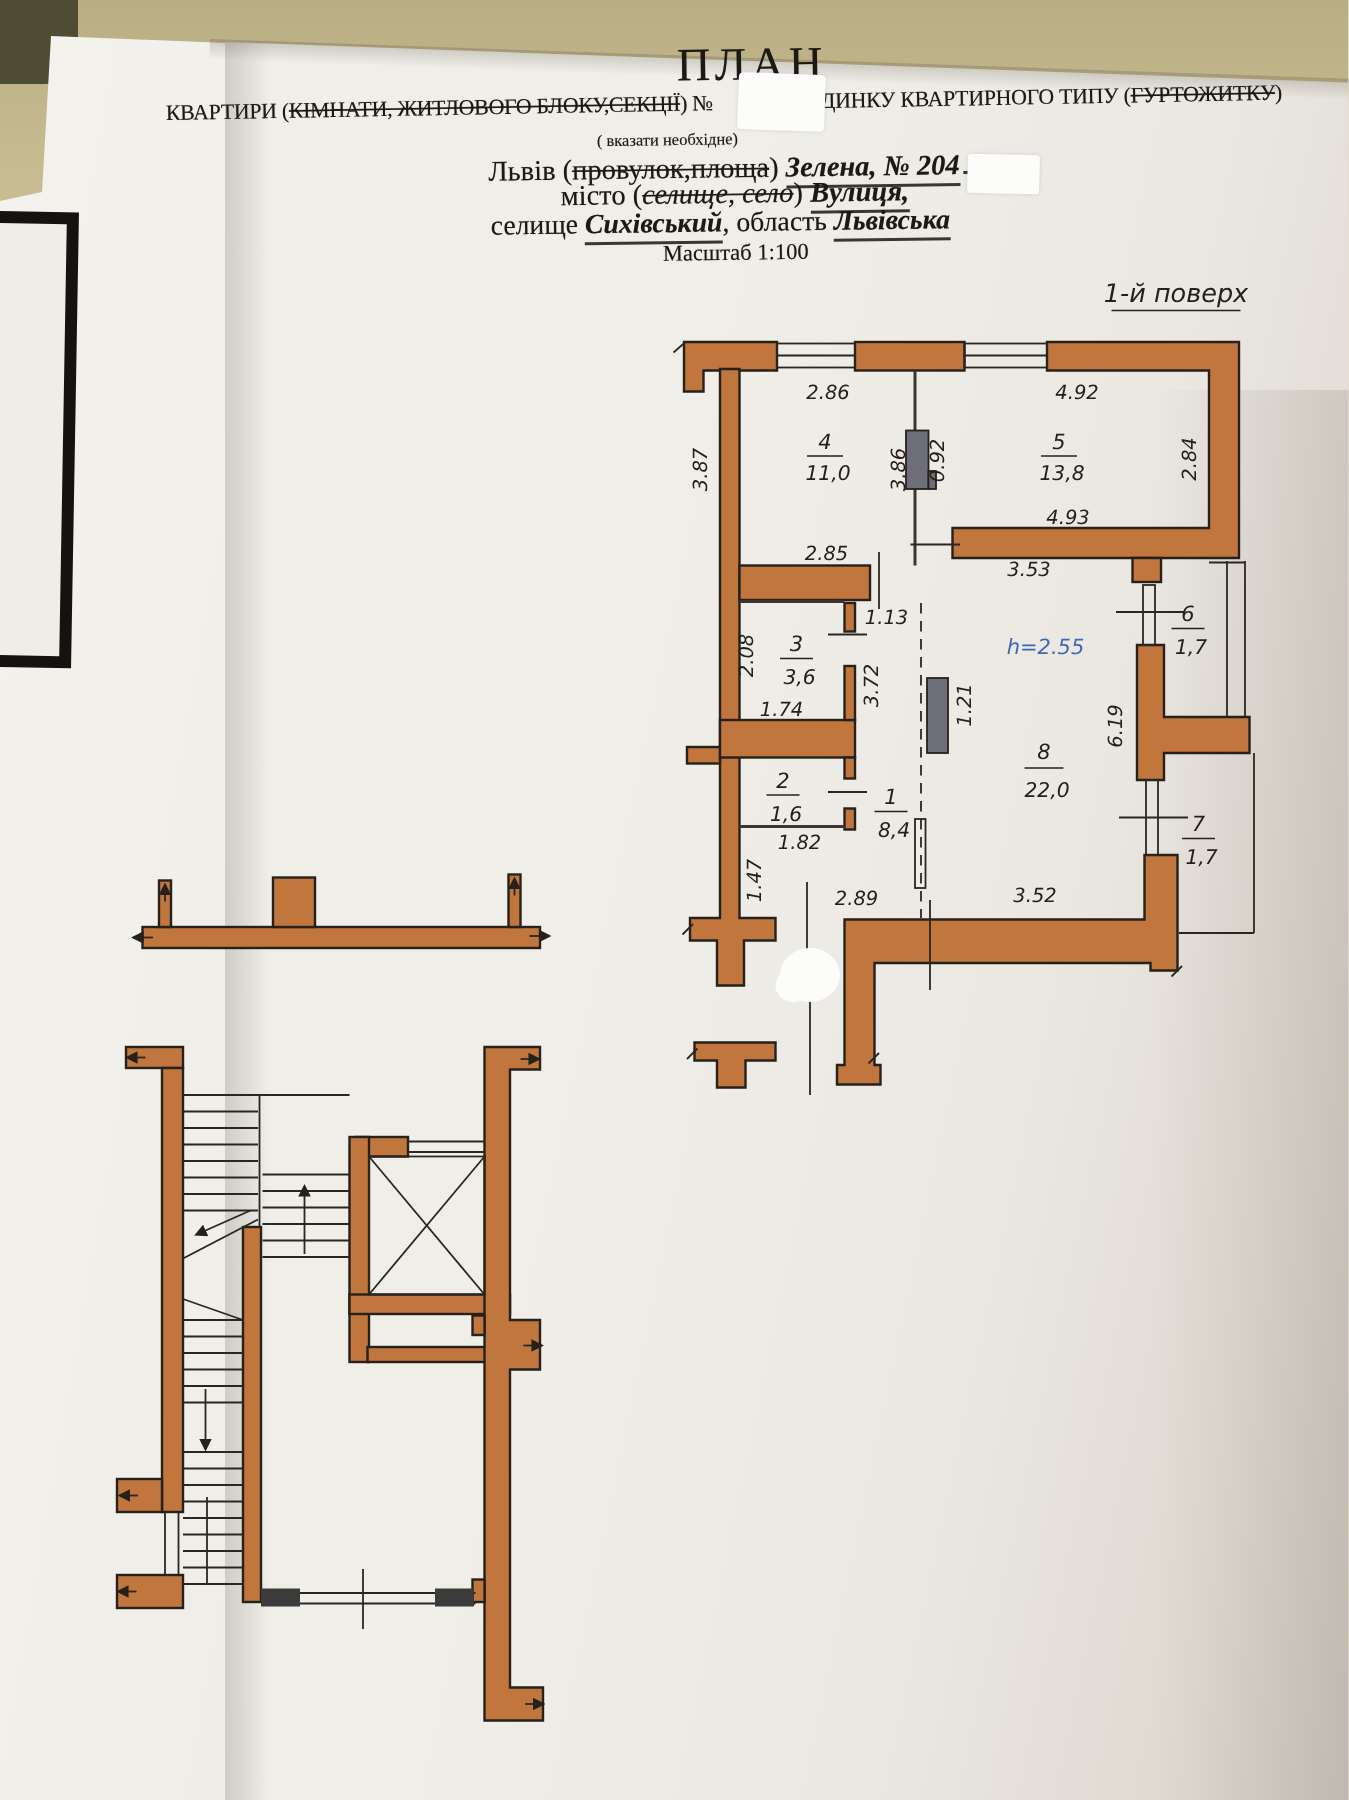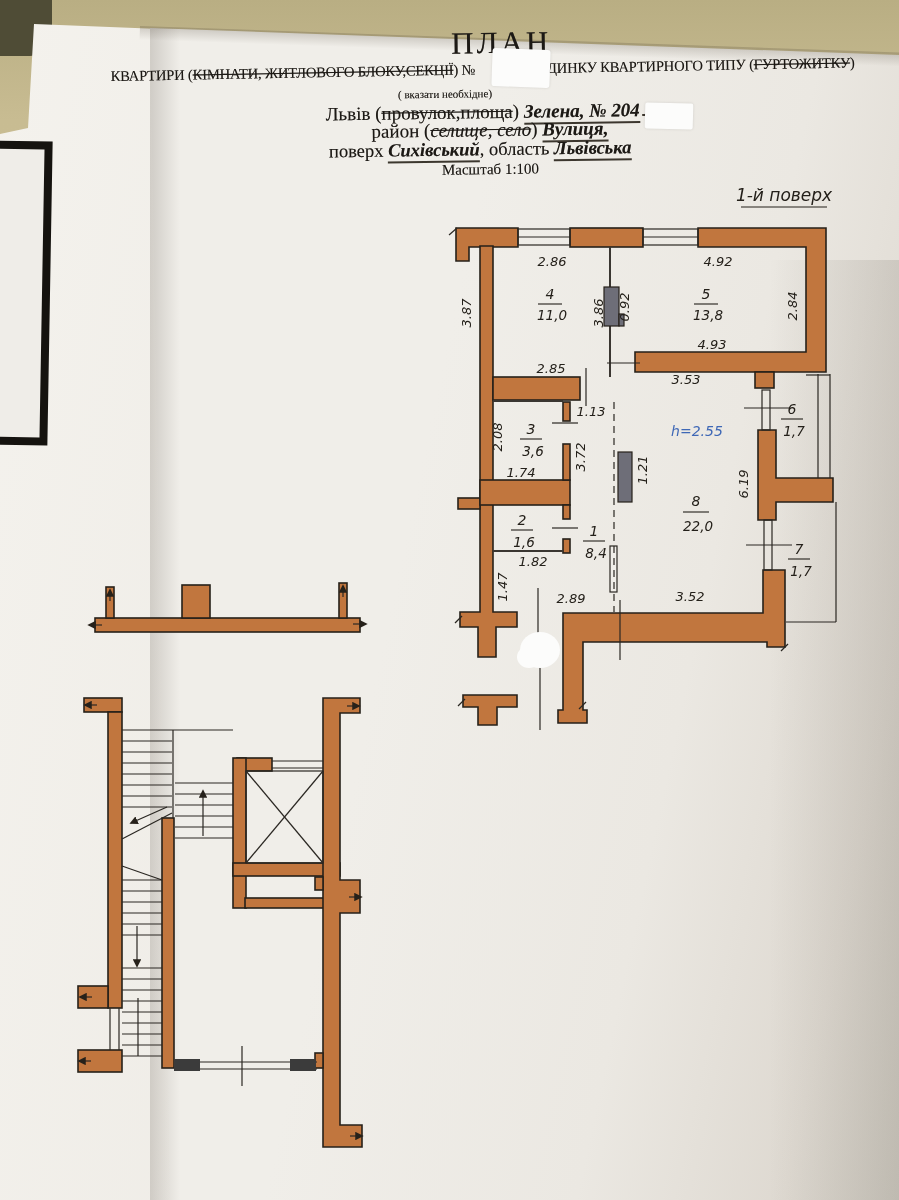--- a/index.html
+++ b/index.html
@@ -76,22 +76,22 @@
   <div class="main-paper"></div>
   <div class="crease"></div>
   <div class="right-shade"></div>
   <div class="top-shade"></div>
 
   <div class="header">
     <div class="hline title">ПЛАН</div>
     <div class="hline l2"><span>КВАРТИРИ (</span><span class="strike">КІМНАТИ, ЖИТЛОВОГО БЛОКУ,СЕКЦІЇ</span><span>) № </span><span class="num-gap"></span><span>БУДИНКУ КВАРТИРНОГО ТИПУ (</span><span class="strike">ГУРТОЖИТКУ</span><span>)</span></div>
     <div class="hline l3">( вказати необхідне)</div>
     <div class="hline l4"><span>Львів (</span><span class="strike">провулок,площа</span><span>) </span><span class="v">Зелена, № 204</span><span class="blank"></span></div>
-    <div class="hline l5"><span>район (</span><span class="strike-i">селище, село</span><span>) </span><span class="v">Вулиця,</span></div>
-    <div class="hline l6"><span>поверх </span><span class="v">Сихівський</span><span>, область </span><span class="v">Львівська</span></div>
+    <div class="hline l5"><span>місто (</span><span class="strike-i">селище, село</span><span>) </span><span class="v">Вулиця,</span></div>
+    <div class="hline l6"><span>селище </span><span class="v">Сихівський</span><span>, область </span><span class="v">Львівська</span></div>
     <div class="hline l7">Масштаб 1:100</div>
   </div>
 
   <div class="redact r1"></div>
   <div class="redact r2"></div>
 
   <svg width="899" height="1200" viewBox="0 0 899 1200">
     <defs>
       <marker id="ah" viewBox="0 0 10 10" refX="8" refY="5" markerWidth="7" markerHeight="7" orient="auto-start-reverse">
         <path d="M0,0 L10,5 L0,10 z" fill="#26211a"></path>

